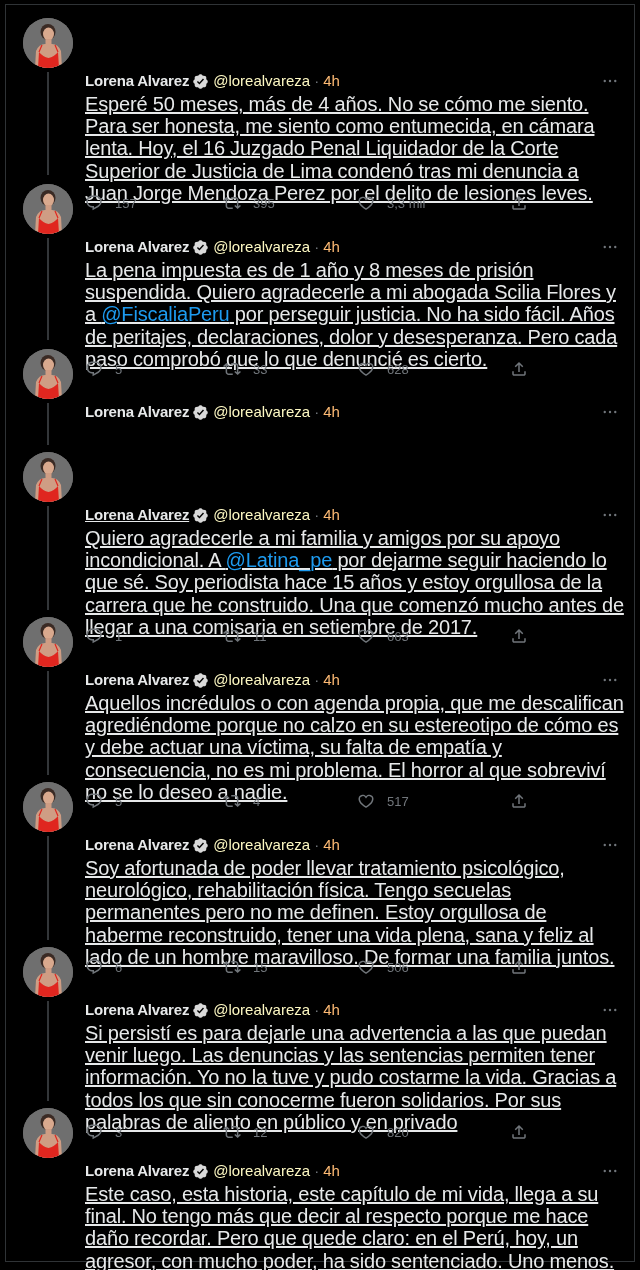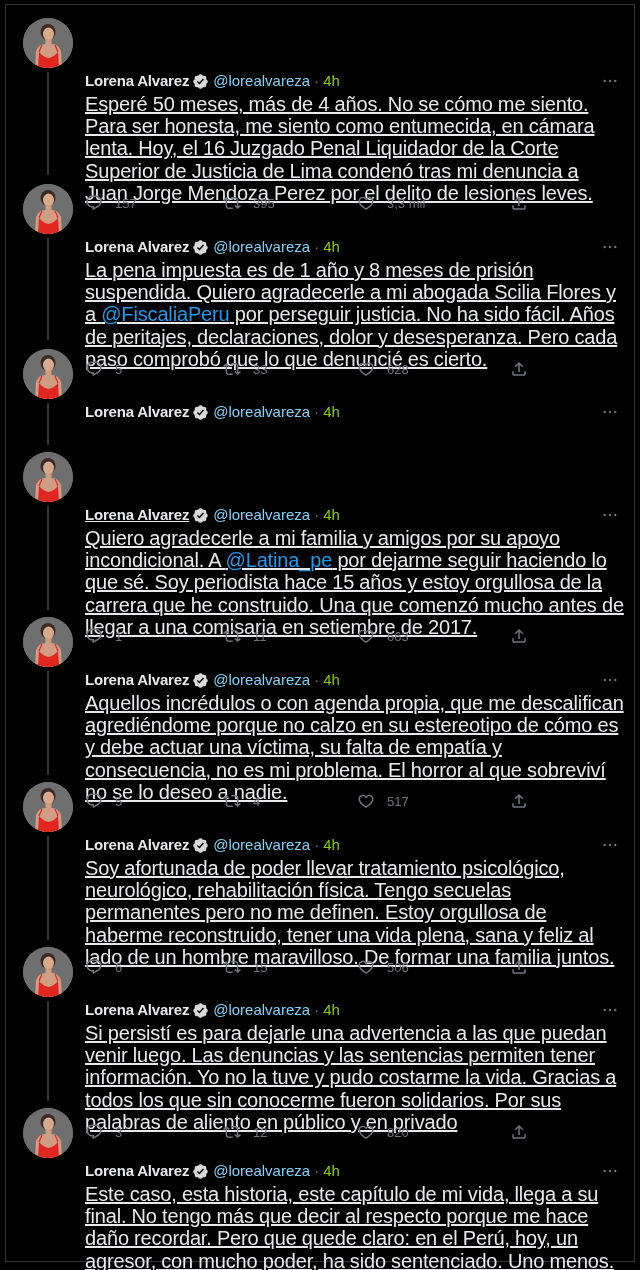--- a/index.html
+++ b/index.html
@@ -24,23 +24,23 @@
     position: absolute; left: 24px; width: 2px; background: #333639;
   }
   .content { position: absolute; left: 79px; right: 10px; top: 9px; margin-top: 44px; }
   .header {
     display: flex; align-items: center; height: 20px; font-size: 15px; line-height: 20px;
     white-space: nowrap;
   }
   .name { font-weight: bold; color: #e7e9ea; letter-spacing: -0.2px; }
   .name.hovered { text-decoration: underline; }
   .verified { width: 17px; height: 17px; margin-left: 3px; display: inline-block; }
-  .handle { color: #7dd3fc; margin-left: 4px; }
+  .handle { color: #fef9c3; margin-left: 4px; }
   .dot { color: #71767b; margin: 0 4px; }
-  .time { color: #84cc16; }
+  .time { color: #fdba74; }
   .more {
     position: absolute; right: 2px; top: 0; width: 24px; height: 20px;
     display: flex; align-items: center; justify-content: center; color: #71767b;
   }
   .more svg { width: 18px; height: 18px; }
   .text {
     margin-top: 2px; font-size: 20px; line-height: 22.2px; color: #e7e9ea;
     letter-spacing: -0.15px; word-spacing: -0.2px; white-space: normal; text-decoration: underline;
   }
   .text .mention { color: #1d9bf0; }

